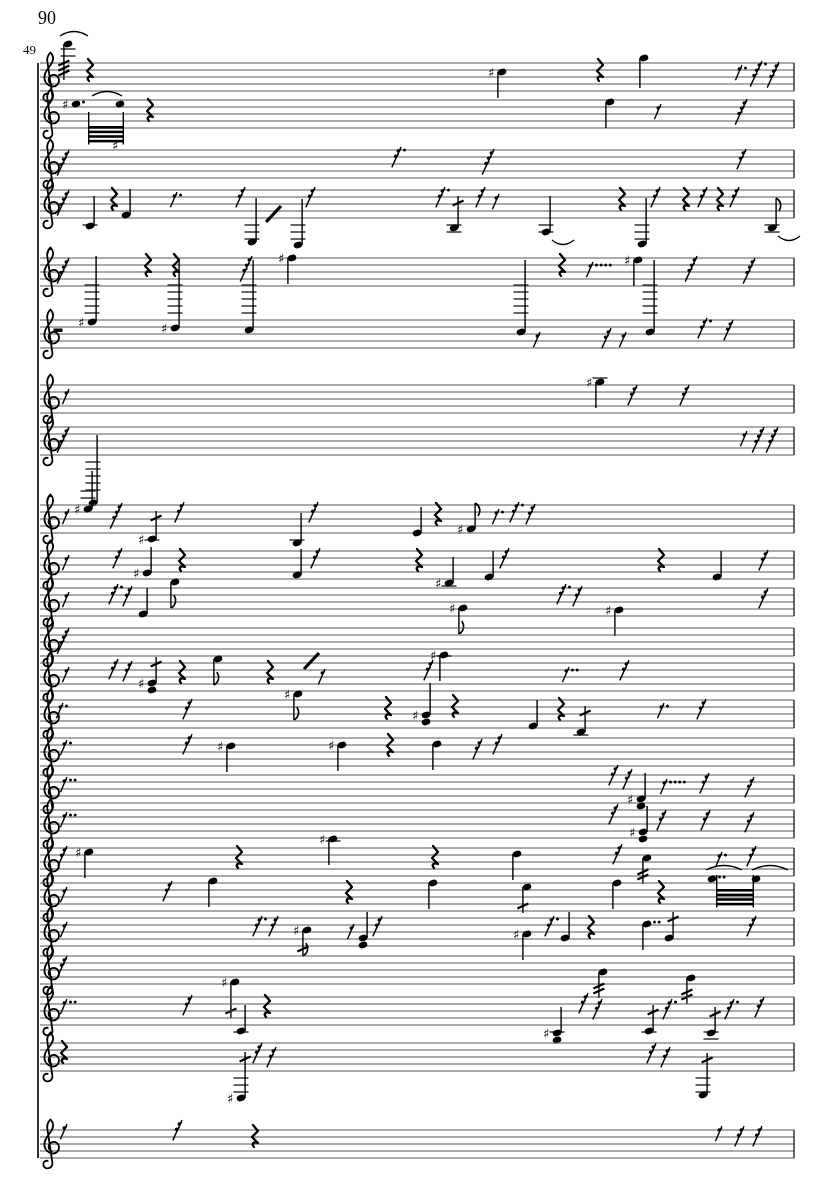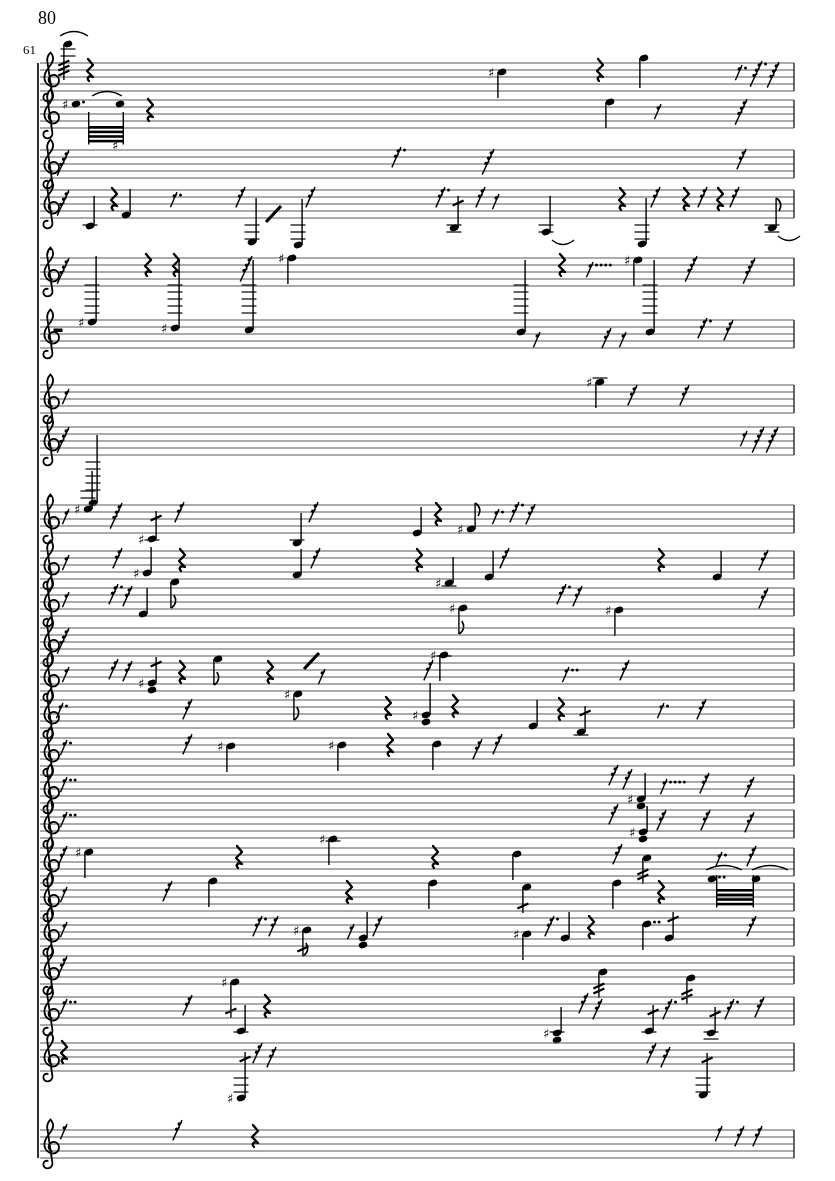--- a/index.html
+++ b/index.html
@@ -7,22 +7,22 @@
         font-family:"Liberation Serif", serif;}
   .mnum{position:absolute;color:#000;}
   #mnum-top{left:38px;top:8px;font-size:18px;}
   #mnum-left{left:23px;top:42px;font-size:13px;}
   svg{position:absolute;left:0;top:0;}
 </style>
 </head>
 <body>
 
 <div class="page">
-  <div class="mnum" id="mnum-top">80</div>
-  <div class="mnum" id="mnum-left">61</div>
+  <div class="mnum" id="mnum-top">90</div>
+  <div class="mnum" id="mnum-left">49</div>
   <svg id="score" width="835" height="1181" viewBox="0 0 835 1181">
       <line x1="38" y1="63" x2="38" y2="1158" stroke="#1a1a1a" stroke-width="1.8"></line>
       <g>
         <line x1="40" y1="63" x2="794" y2="63" stroke="#595959" stroke-width="1.1"></line>
         <line x1="40" y1="70" x2="794" y2="70" stroke="#595959" stroke-width="1.1"></line>
         <line x1="40" y1="77" x2="794" y2="77" stroke="#595959" stroke-width="1.1"></line>
         <line x1="40" y1="84" x2="794" y2="84" stroke="#595959" stroke-width="1.1"></line>
         <line x1="40" y1="91" x2="794" y2="91" stroke="#595959" stroke-width="1.1"></line>
         <line x1="794" y1="63" x2="794" y2="91" stroke="#1a1a1a" stroke-width="1.3"></line>
         <path d="M8.6 -10.5 C11.2 -7.6 11.8 -3.4 9.6 0.4 C7.6 3.9 4.4 6.6 3.1 10.6 C1.9 14.3 2.6 18.5 5.3 21.2 C8.1 24 12.7 24.4 15.4 21.6 C17.9 19 17.5 14.6 14.6 12.7 C11.9 10.9 8.1 12 6.9 15 C5.9 17.5 7.2 20.4 9.7 21.3 M8.6 -10.5 C6.2 -8.2 4.8 -4.9 5.3 -1.6 L10.4 32.9 C10.8 35.8 8.7 38.3 5.8 38.4 C3.1 38.5 1 36.3 1.4 33.8 C1.7 31.7 3.7 30.3 5.7 30.9" fill="none" stroke="#000000" stroke-width="1.8" stroke-linecap="round" transform="translate(42 63)"></path>

